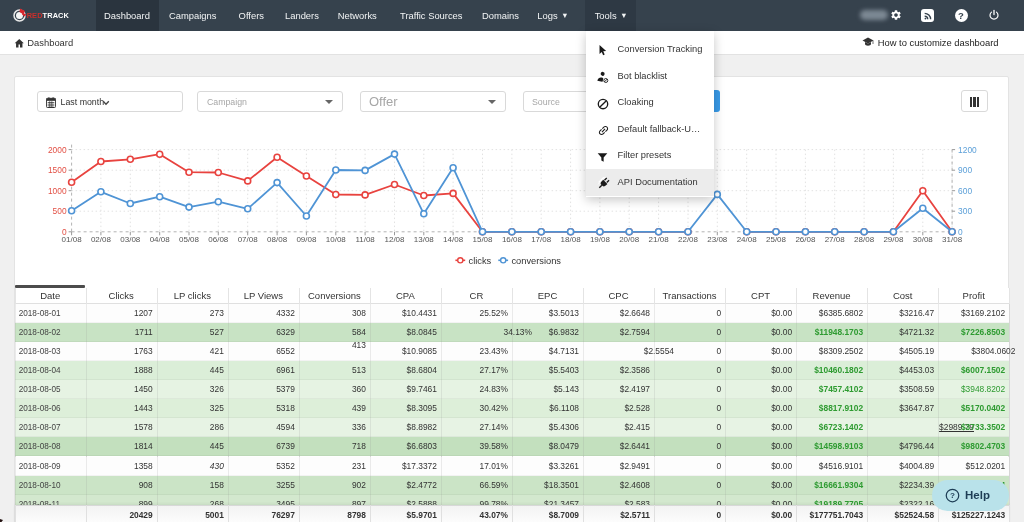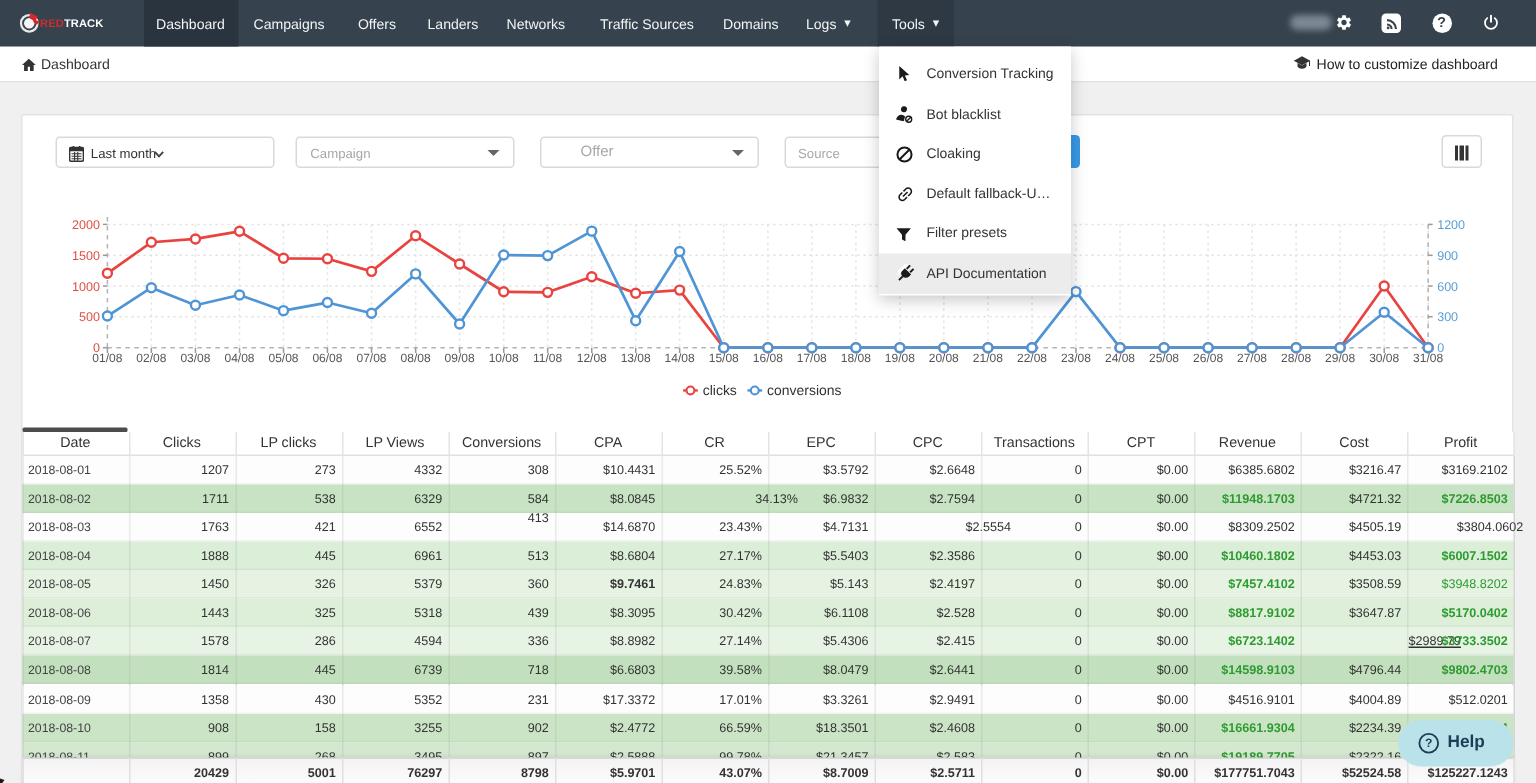--- a/index.html
+++ b/index.html
@@ -79,21 +79,21 @@
 <div style="position:absolute;left:22.4px;top:0;height:20px;line-height:20px;font-size:8.8px;color:#333">Last month</div>
 <svg style="position:absolute;left:64px;top:8px" width="8" height="6" viewBox="0 0 8 6">
       <path d="M1.2 1.2 L4 4.2 L6.8 1.2" fill="none" stroke="#444" stroke-width="1.3"></path>
     </svg>
 </div>
 <div style="position:absolute;left:197.4px;top:90.5px;width:145.8px;height:21.5px;background:#fff;border:1px solid #d9d9d9;border-radius:3px">
 <div style="position:absolute;left:8.5px;top:0;height:20px;line-height:20px;font-size:8.8px;color:#a7a7a7">Campaign</div>
 <div style="position:absolute;right:9px;top:8px;width:0;height:0;border-left:4px solid transparent;border-right:4px solid transparent;border-top:4.5px solid #666"></div>
 </div>
 <div style="position:absolute;left:360px;top:90.5px;width:145.8px;height:21.5px;background:#fff;border:1px solid #d9d9d9;border-radius:3px">
-<div style="position:absolute;left:26px;top:0;height:20px;line-height:20px;font-size:10px;color:#a7a7a7">Offer</div>
+<div style="position:absolute;left:8px;top:0;height:20px;line-height:20px;font-size:13px;color:#a7a7a7">Offer</div>
 <div style="position:absolute;right:9px;top:8px;width:0;height:0;border-left:4px solid transparent;border-right:4px solid transparent;border-top:4.5px solid #666"></div>
 </div>
 <div style="position:absolute;left:522.5px;top:90.5px;width:145.8px;height:21.5px;background:#fff;border:1px solid #d9d9d9;border-radius:3px">
 <div style="position:absolute;left:8.5px;top:0;height:20px;line-height:20px;font-size:8.8px;color:#a7a7a7">Source</div>
 </div>
 <div style="position:absolute;left:661px;top:90.3px;width:58.6px;height:22px;background:#389ae8;border-radius:3px"></div>
 <div style="position:absolute;left:960.7px;top:90.3px;width:27.6px;height:22px;background:#fff;border:1px solid #d9d9d9;border-radius:3px">
 <div style="position:absolute;left:8.3px;top:5.5px;width:2.2px;height:10px;background:#333"></div>
 <div style="position:absolute;left:11.7px;top:5.5px;width:2.2px;height:10px;background:#333"></div>
 <div style="position:absolute;left:15.1px;top:5.5px;width:2.2px;height:10px;background:#333"></div>
@@ -323,49 +323,49 @@
 <div style="position:absolute;left:938.2px;top:287.6px;width:1px;height:234.4px;background:#e4e4e4"></div>
 <div style="position:absolute;left:1009.3px;top:287.6px;width:1px;height:234.4px;background:#e4e4e4"></div>
 <div style="position:absolute;left:14.7px;top:303.6px;width:994.6px;height:19.1px;background:#fdfdfd;border-bottom:1px solid rgba(0,0,0,0.04);box-sizing:border-box"></div>
 <div class="dc" style="left:18.7px;top:303.6px;width:63.0px;height:19.1px;text-align:left;color:#444;font-size:8.2px">2018-08-01</div>
 <div class="dc" style="left:85.7px;top:303.6px;width:67.0px;height:19.1px;">1207</div>
 <div class="dc" style="left:156.8px;top:303.6px;width:67.0px;height:19.1px;">273</div>
 <div class="dc" style="left:227.8px;top:303.6px;width:67.0px;height:19.1px;">4332</div>
 <div class="dc" style="left:298.9px;top:303.6px;width:67.0px;height:19.1px;">308</div>
 <div class="dc" style="left:369.9px;top:303.6px;width:67.0px;height:19.1px;">$10.4431</div>
 <div class="dc" style="left:440.9px;top:303.6px;width:67.0px;height:19.1px;">25.52%</div>
-<div class="dc" style="left:512.0px;top:303.6px;width:67.0px;height:19.1px;">$3.5792</div>
+<div class="dc" style="left:512.0px;top:303.6px;width:67.0px;height:19.1px;">$3.5013</div>
 <div class="dc" style="left:583.0px;top:303.6px;width:67.0px;height:19.1px;">$2.6648</div>
 <div class="dc" style="left:654.1px;top:303.6px;width:67.0px;height:19.1px;">0</div>
 <div class="dc" style="left:725.1px;top:303.6px;width:67.0px;height:19.1px;">$0.00</div>
 <div class="dc" style="left:796.1px;top:303.6px;width:67.0px;height:19.1px;">$6385.6802</div>
 <div class="dc" style="left:867.2px;top:303.6px;width:67.0px;height:19.1px;">$3216.47</div>
 <div class="dc" style="left:938.2px;top:303.6px;width:67.0px;height:19.1px;">$3169.2102</div>
 <div style="position:absolute;left:14.7px;top:322.7px;width:994.6px;height:19.1px;background:#c8e3c4;border-bottom:1px solid rgba(0,0,0,0.04);box-sizing:border-box"></div>
 <div class="dc" style="left:18.7px;top:322.7px;width:63.0px;height:19.1px;text-align:left;color:#444;font-size:8.2px">2018-08-02</div>
 <div class="dc" style="left:85.7px;top:322.7px;width:67.0px;height:19.1px;">1711</div>
-<div class="dc" style="left:156.8px;top:322.7px;width:67.0px;height:19.1px;">538</div>
+<div class="dc" style="left:156.8px;top:322.7px;width:67.0px;height:19.1px;">527</div>
 <div class="dc" style="left:227.8px;top:322.7px;width:67.0px;height:19.1px;">6329</div>
 <div class="dc" style="left:298.9px;top:322.7px;width:67.0px;height:19.1px;">584</div>
 <div class="dc" style="left:369.9px;top:322.7px;width:67.0px;height:19.1px;">$8.0845</div>
 <div class="dc" style="left:440.9px;top:322.7px;width:67.0px;height:19.1px;margin-left:24px;">34.13%</div>
 <div class="dc" style="left:512.0px;top:322.7px;width:67.0px;height:19.1px;">$6.9832</div>
 <div class="dc" style="left:583.0px;top:322.7px;width:67.0px;height:19.1px;">$2.7594</div>
 <div class="dc" style="left:654.1px;top:322.7px;width:67.0px;height:19.1px;">0</div>
 <div class="dc" style="left:725.1px;top:322.7px;width:67.0px;height:19.1px;">$0.00</div>
 <div class="dc" style="left:796.1px;top:322.7px;width:67.0px;height:19.1px;color:#2e9b31;font-weight:bold;">$11948.1703</div>
 <div class="dc" style="left:867.2px;top:322.7px;width:67.0px;height:19.1px;">$4721.32</div>
 <div class="dc" style="left:938.2px;top:322.7px;width:67.0px;height:19.1px;color:#2e9b31;font-weight:bold;">$7226.8503</div>
 <div style="position:absolute;left:14.7px;top:341.8px;width:994.6px;height:19.1px;background:#fdfdfd;border-bottom:1px solid rgba(0,0,0,0.04);box-sizing:border-box"></div>
 <div class="dc" style="left:18.7px;top:341.8px;width:63.0px;height:19.1px;text-align:left;color:#444;font-size:8.2px">2018-08-03</div>
 <div class="dc" style="left:85.7px;top:341.8px;width:67.0px;height:19.1px;">1763</div>
 <div class="dc" style="left:156.8px;top:341.8px;width:67.0px;height:19.1px;">421</div>
 <div class="dc" style="left:227.8px;top:341.8px;width:67.0px;height:19.1px;">6552</div>
 <div class="dc" style="left:298.9px;top:336px;width:67.0px;height:19.1px;padding-left:25px;">413</div>
-<div class="dc" style="left:369.9px;top:341.8px;width:67.0px;height:19.1px;">$14.6870</div>
+<div class="dc" style="left:369.9px;top:341.8px;width:67.0px;height:19.1px;">$10.9085</div>
 <div class="dc" style="left:440.9px;top:341.8px;width:67.0px;height:19.1px;">23.43%</div>
 <div class="dc" style="left:512.0px;top:341.8px;width:67.0px;height:19.1px;">$4.7131</div>
 <div class="dc" style="left:583.0px;top:341.8px;width:67.0px;height:19.1px;margin-left:24px;">$2.5554</div>
 <div class="dc" style="left:654.1px;top:341.8px;width:67.0px;height:19.1px;">0</div>
 <div class="dc" style="left:725.1px;top:341.8px;width:67.0px;height:19.1px;">$0.00</div>
 <div class="dc" style="left:796.1px;top:341.8px;width:67.0px;height:19.1px;">$8309.2502</div>
 <div class="dc" style="left:867.2px;top:341.8px;width:67.0px;height:19.1px;">$4505.19</div>
 <div class="dc" style="left:938.2px;top:341.8px;width:67.0px;height:19.1px;padding-left:33px;">$3804.0602</div>
 <div style="position:absolute;left:14.7px;top:361.0px;width:994.6px;height:19.1px;background:#dbeed8;border-bottom:1px solid rgba(0,0,0,0.04);box-sizing:border-box"></div>
 <div class="dc" style="left:18.7px;top:361.0px;width:63.0px;height:19.1px;text-align:left;color:#444;font-size:8.2px">2018-08-04</div>
@@ -381,21 +381,21 @@
 <div class="dc" style="left:725.1px;top:361.0px;width:67.0px;height:19.1px;">$0.00</div>
 <div class="dc" style="left:796.1px;top:361.0px;width:67.0px;height:19.1px;color:#2e9b31;font-weight:bold;">$10460.1802</div>
 <div class="dc" style="left:867.2px;top:361.0px;width:67.0px;height:19.1px;">$4453.03</div>
 <div class="dc" style="left:938.2px;top:361.0px;width:67.0px;height:19.1px;color:#2e9b31;font-weight:bold;">$6007.1502</div>
 <div style="position:absolute;left:14.7px;top:380.1px;width:994.6px;height:19.1px;background:#e6f3e3;border-bottom:1px solid rgba(0,0,0,0.04);box-sizing:border-box"></div>
 <div class="dc" style="left:18.7px;top:380.1px;width:63.0px;height:19.1px;text-align:left;color:#444;font-size:8.2px">2018-08-05</div>
 <div class="dc" style="left:85.7px;top:380.1px;width:67.0px;height:19.1px;">1450</div>
 <div class="dc" style="left:156.8px;top:380.1px;width:67.0px;height:19.1px;">326</div>
 <div class="dc" style="left:227.8px;top:380.1px;width:67.0px;height:19.1px;">5379</div>
 <div class="dc" style="left:298.9px;top:380.1px;width:67.0px;height:19.1px;">360</div>
-<div class="dc" style="left:369.9px;top:380.1px;width:67.0px;height:19.1px;font-weight:bold;">$9.7461</div>
+<div class="dc" style="left:369.9px;top:380.1px;width:67.0px;height:19.1px;">$9.7461</div>
 <div class="dc" style="left:440.9px;top:380.1px;width:67.0px;height:19.1px;">24.83%</div>
 <div class="dc" style="left:512.0px;top:380.1px;width:67.0px;height:19.1px;">$5.143</div>
 <div class="dc" style="left:583.0px;top:380.1px;width:67.0px;height:19.1px;">$2.4197</div>
 <div class="dc" style="left:654.1px;top:380.1px;width:67.0px;height:19.1px;">0</div>
 <div class="dc" style="left:725.1px;top:380.1px;width:67.0px;height:19.1px;">$0.00</div>
 <div class="dc" style="left:796.1px;top:380.1px;width:67.0px;height:19.1px;color:#2e9b31;font-weight:bold;">$7457.4102</div>
 <div class="dc" style="left:867.2px;top:380.1px;width:67.0px;height:19.1px;">$3508.59</div>
 <div class="dc" style="left:938.2px;top:380.1px;width:67.0px;height:19.1px;color:#2e9b31;font-weight:normal;">$3948.8202</div>
 <div style="position:absolute;left:14.7px;top:399.2px;width:994.6px;height:19.1px;background:#ddefd9;border-bottom:1px solid rgba(0,0,0,0.04);box-sizing:border-box"></div>
 <div class="dc" style="left:18.7px;top:399.2px;width:63.0px;height:19.1px;text-align:left;color:#444;font-size:8.2px">2018-08-06</div>
@@ -438,21 +438,21 @@
 <div class="dc" style="left:512.0px;top:437.4px;width:67.0px;height:19.1px;">$8.0479</div>
 <div class="dc" style="left:583.0px;top:437.4px;width:67.0px;height:19.1px;">$2.6441</div>
 <div class="dc" style="left:654.1px;top:437.4px;width:67.0px;height:19.1px;">0</div>
 <div class="dc" style="left:725.1px;top:437.4px;width:67.0px;height:19.1px;">$0.00</div>
 <div class="dc" style="left:796.1px;top:437.4px;width:67.0px;height:19.1px;color:#2e9b31;font-weight:bold;">$14598.9103</div>
 <div class="dc" style="left:867.2px;top:437.4px;width:67.0px;height:19.1px;">$4796.44</div>
 <div class="dc" style="left:938.2px;top:437.4px;width:67.0px;height:19.1px;color:#2e9b31;font-weight:bold;">$9802.4703</div>
 <div style="position:absolute;left:14.7px;top:456.6px;width:994.6px;height:19.1px;background:#fdfdfd;border-bottom:1px solid rgba(0,0,0,0.04);box-sizing:border-box"></div>
 <div class="dc" style="left:18.7px;top:456.6px;width:63.0px;height:19.1px;text-align:left;color:#444;font-size:8.2px">2018-08-09</div>
 <div class="dc" style="left:85.7px;top:456.6px;width:67.0px;height:19.1px;">1358</div>
-<div class="dc" style="left:156.8px;top:456.6px;width:67.0px;height:19px;">430</div>
+<div class="dc" style="left:156.8px;top:456.6px;width:67.0px;height:19px;font-style:italic;">430</div>
 <div class="dc" style="left:227.8px;top:456.6px;width:67.0px;height:19.1px;">5352</div>
 <div class="dc" style="left:298.9px;top:456.6px;width:67.0px;height:19.1px;">231</div>
 <div class="dc" style="left:369.9px;top:456.6px;width:67.0px;height:17px;">$17.3372</div>
 <div class="dc" style="left:440.9px;top:456.6px;width:67.0px;height:19.1px;">17.01%</div>
 <div class="dc" style="left:512.0px;top:456.6px;width:67.0px;height:19.1px;">$3.3261</div>
 <div class="dc" style="left:583.0px;top:456.6px;width:67.0px;height:19.1px;">$2.9491</div>
 <div class="dc" style="left:654.1px;top:456.6px;width:67.0px;height:19.1px;">0</div>
 <div class="dc" style="left:725.1px;top:456.6px;width:67.0px;height:19.1px;">$0.00</div>
 <div class="dc" style="left:796.1px;top:456.6px;width:67.0px;height:19.1px;">$4516.9101</div>
 <div class="dc" style="left:867.2px;top:456.6px;width:67.0px;height:19.1px;">$4004.89</div>

